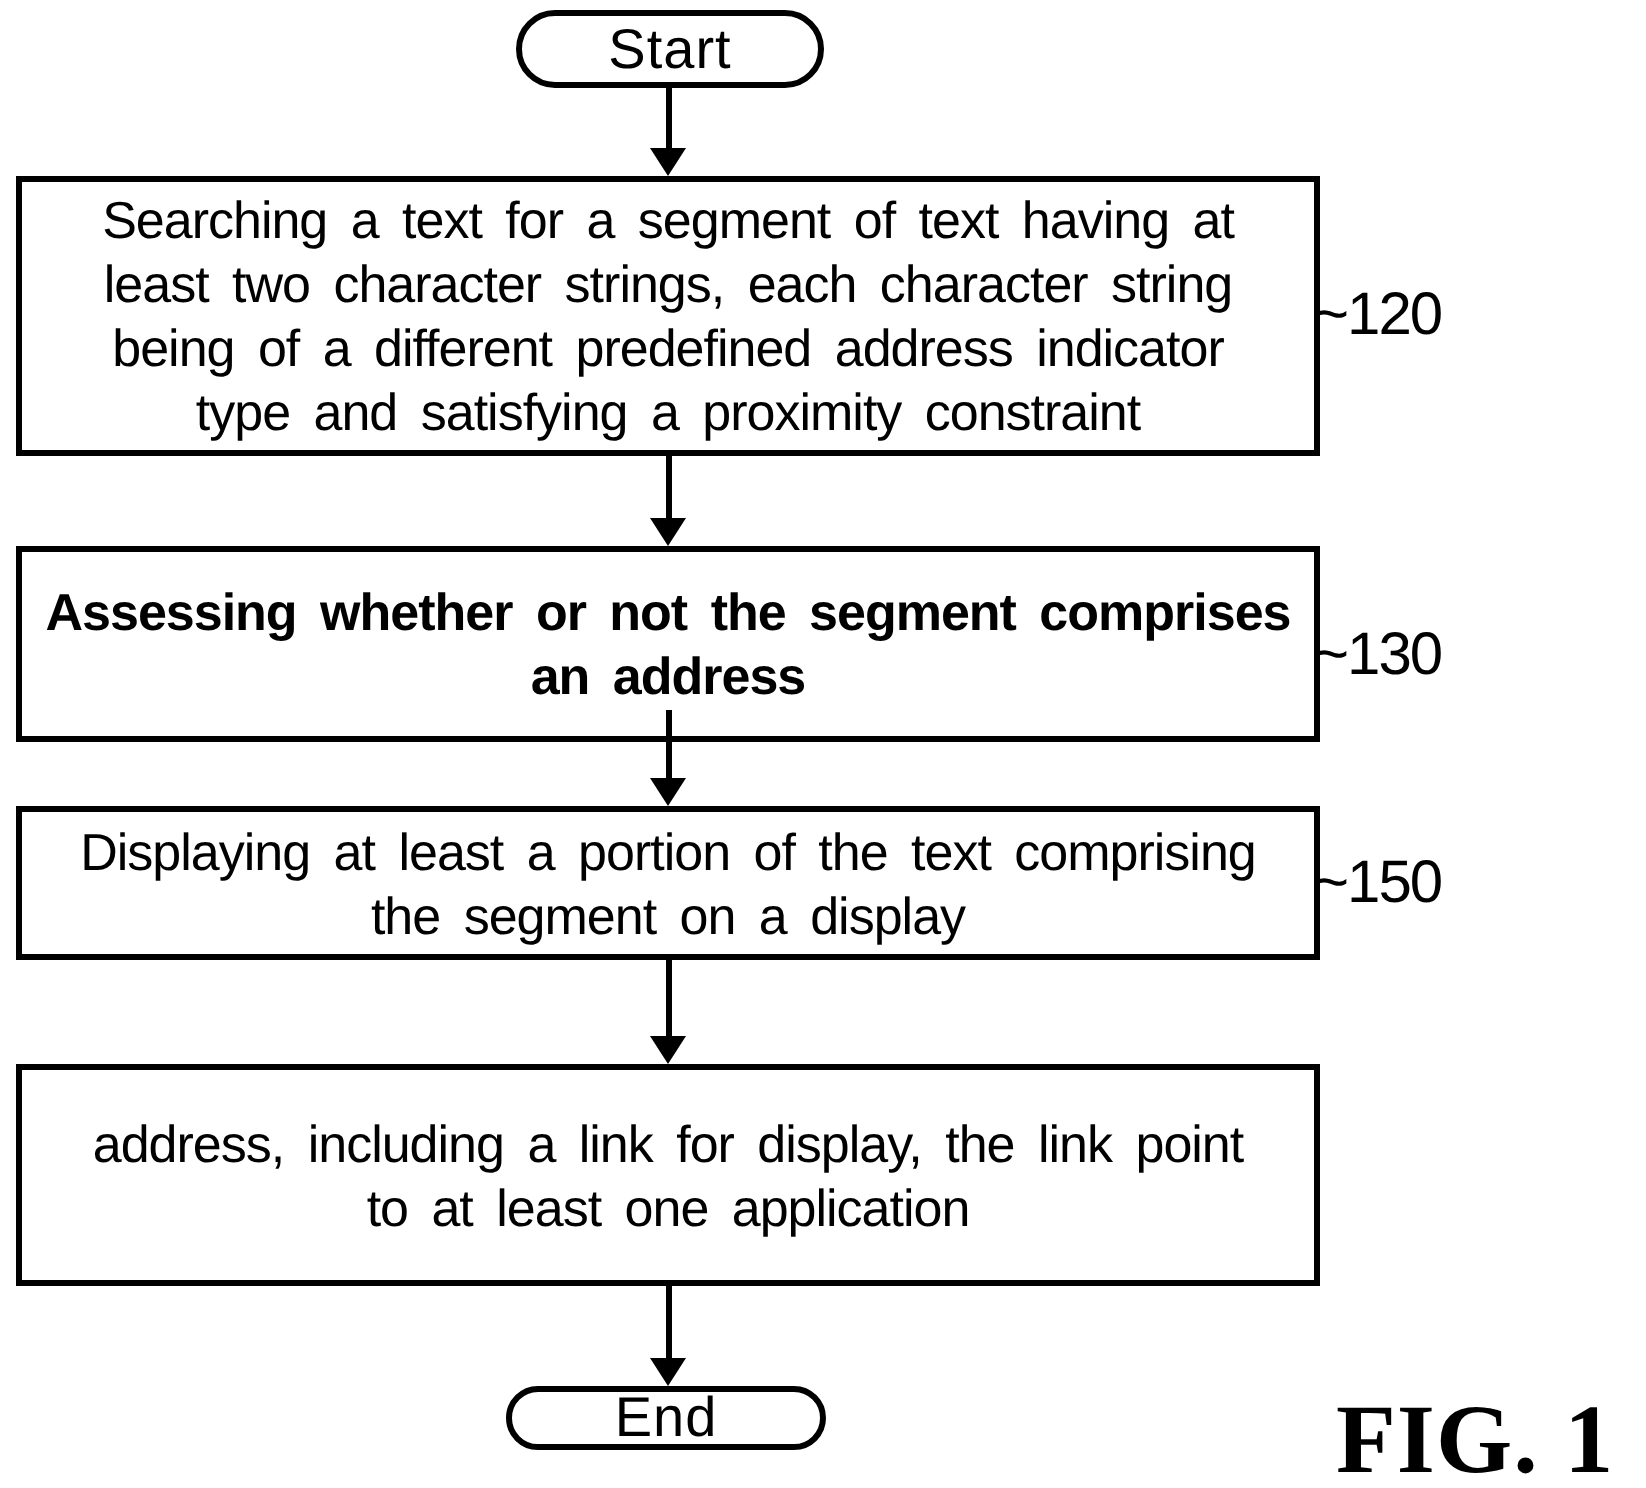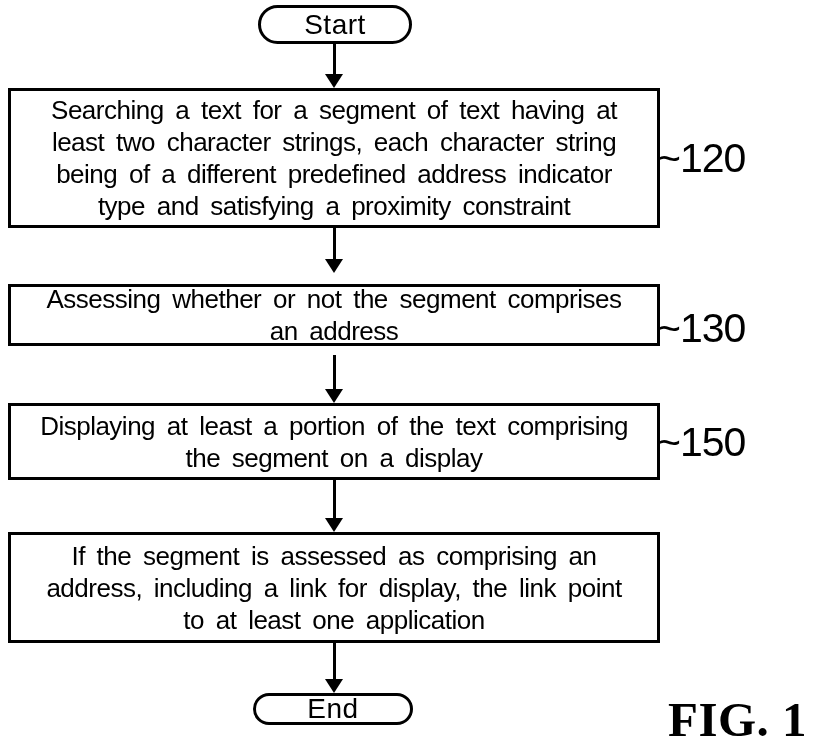--- a/index.html
+++ b/index.html
@@ -48,29 +48,29 @@
     text-align: center;
   }
   .pbox .bline {
     font-size: 26px;
     line-height: 32px;
     letter-spacing: -0.5px;
     word-spacing: 5px;
     white-space: nowrap;
   }
   .box120 { top: 88px;  height: 140px; }
-  .box130 { top: 284px; height: 62px;  }
+  .box130 { top: 273px; height: 98px; font-weight: bold;  }
   .box150 { top: 403px; height: 77px;  }
   .box160 { top: 532px; height: 111px; }
 
   
   .ref {
     position: absolute;
     left: 657px;
-    font-size: 41px;
+    font-size: 30px;
     line-height: 40px;
     letter-spacing: -1px;
     white-space: nowrap;
   }
   .r120 { top: 138px; }
   .r130 { top: 308px; }
   .r150 { top: 422px; }
   .r160 { top: 568px; }
 
   
@@ -145,21 +145,20 @@
   <div class="pbox box150">
     <div class="bline">Displaying at least a portion of the text comprising</div>
     <div class="bline">the segment on a display</div>
   </div>
   <div class="ref r150">~150</div>
 
   <div class="shaft a4s"></div>
   <div class="ahead a4h"></div>
 
   <div class="pbox box160">
-    <div class="bline">If the segment is assessed as comprising an</div>
     <div class="bline">address, including a link for display, the link point</div>
     <div class="bline">to at least one application</div>
   </div>
 
   <div class="shaft a5s"></div>
   <div class="ahead a5h"></div>
 
   <div class="terminal end-oval">
     <span>End</span>
   </div>

